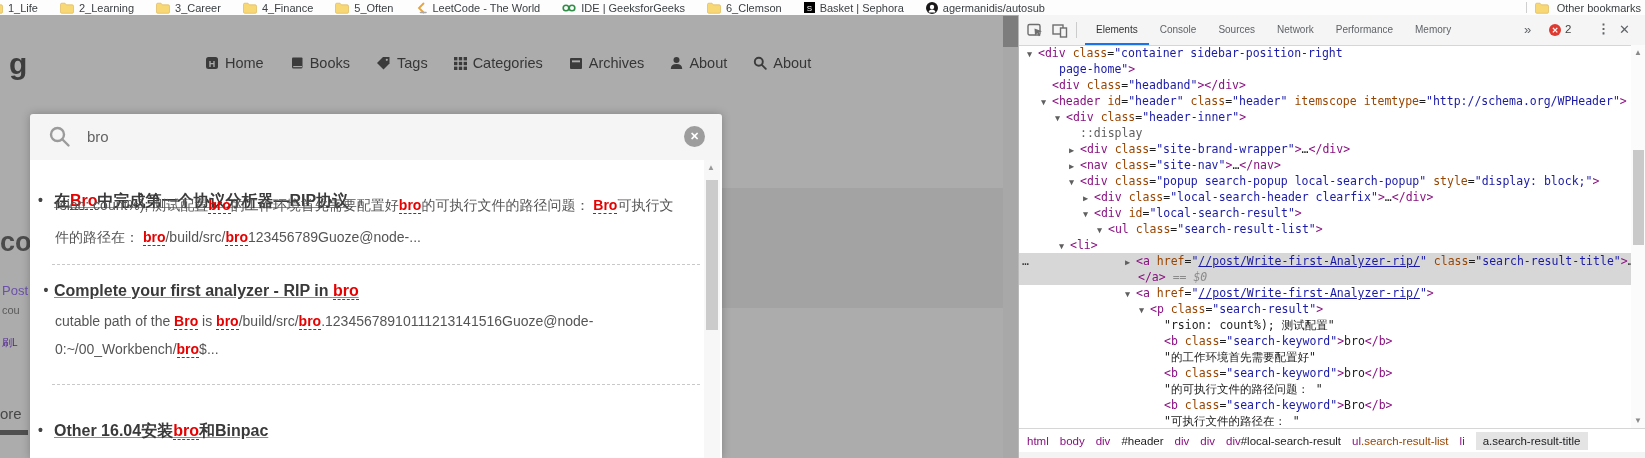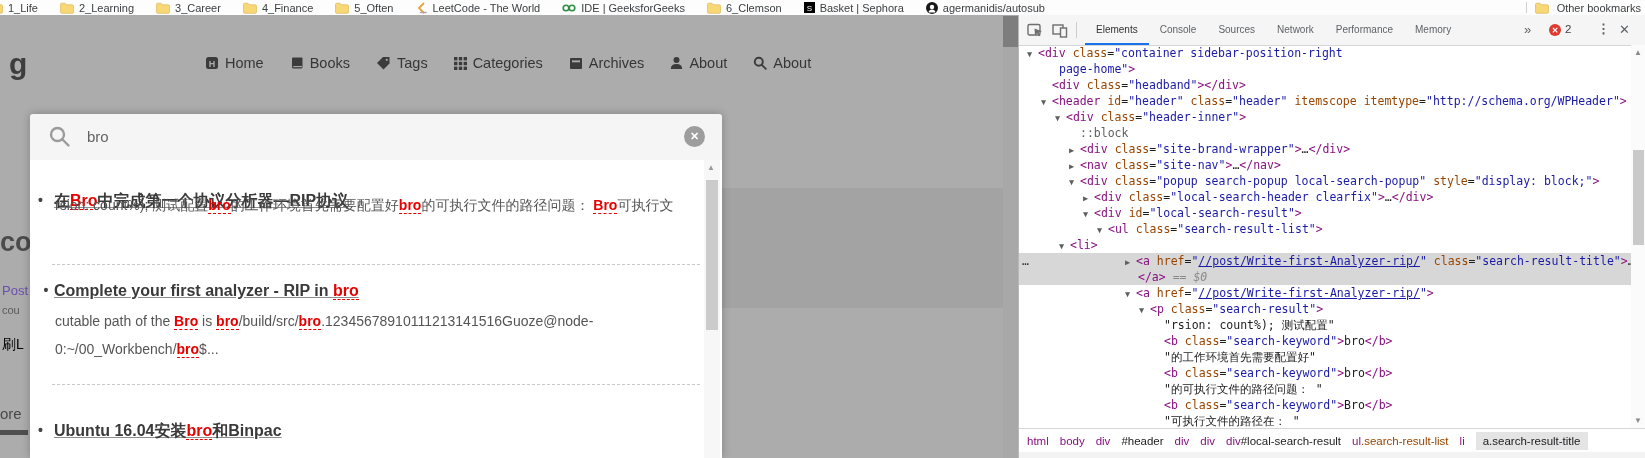--- a/index.html
+++ b/index.html
@@ -264,21 +264,21 @@
             </svg>
           </span>
           <span>About</span>
         </div>
       </nav>
 
     <div id="frags">
         <div class="frag" style="left: 0px; top: 212px; font-size: 27px; font-weight: bold; color: rgb(75, 75, 75);">co</div>
         <div class="frag" style="left: 2px; top: 268px; font-size: 13px; font-weight: normal; color: rgb(106, 79, 174);">Post</div>
         <div class="frag" style="left: 2px; top: 289px; font-size: 11px; font-weight: normal; color: rgb(90, 90, 90);">cou</div>
-        <div class="frag" style="left: 2px; top: 321px; font-size: 14px; font-weight: normal; color: #000000;">刷L</div>
+        <div class="frag" style="left: 2px; top: 321px; font-size: 10px; font-weight: normal; color: #4c1d95;">刷L</div>
         <div class="frag" style="left: 0px; top: 390px; font-size: 15px; font-weight: normal; color: rgb(71, 71, 71);">ore</div>
       </div>
     <div class="frag-bar"></div>
     <div class="dark-region"></div>
 
     <div class="popup">
       <div class="popup-header">
         <span class="popup-glass" id="popupGlass"><svg width="23" height="23" viewBox="0 0 23 23">
               <circle cx="9.5" cy="9.5" r="6.5" fill="none" stroke="#9b9b9b" stroke-width="2.4"></circle>
               <path d="M14.5 14.5 20.5 20.5" stroke="#9b9b9b" stroke-width="2.4" stroke-linecap="round"></path>
@@ -286,26 +286,27 @@
         <span class="popup-query">bro</span>
         <div class="popup-close">✕</div>
       </div>
       <div class="popup-body" id="results">
         <div class="pb-scroll">
           <span class="pb-arrow" style="top:3px">▲</span>
           <div class="pb-thumb"></div>
         </div>
       <div class="res-title" style="top: 31px;"><span class="res-bullet">•</span><span class="res-title-text"><span>在</span><span class="kw">Bro</span><span>中完成第一个协议分析器—RIP协议</span></span></div>
           <div class="res-line" style="top: 37px;"><span>rsion: count%); 测试配置</span><span class="kw">bro</span><span>的工作环境首先需要配置好</span><span class="kw">bro</span><span>的可执行文件的路径问题： </span><span class="kw">Bro</span><span>可执行文</span></div>
+          <div class="res-line" style="top: 69px;"><span>件的路径在： </span><span class="kw">bro</span><span>/build/src/</span><span class="kw">bro</span><span>123456789Guoze@node-...</span></div>
           <div class="res-sep" style="top: 104px;"></div>
           <div class="res-title" style="top: 122px; text-align: center;"><span class="res-bullet">•</span><span class="res-title-text"><span>Complete your first analyzer - RIP in </span><span class="kw">bro</span></span></div>
           <div class="res-line" style="top: 153px;"><span>cutable path of the </span><span class="kw">Bro</span><span> is </span><span class="kw">bro</span><span>/build/src/</span><span class="kw">bro</span><span>.12345678910111213141516Guoze@node-</span></div>
           <div class="res-line" style="top: 181px;"><span>0:~/00_Workbench/</span><span class="kw">bro</span><span>$...</span></div>
           <div class="res-sep" style="top: 224px;"></div>
-          <div class="res-title" style="top: 261px;"><span class="res-bullet">•</span><span class="res-title-text"><span>Ubuntu 16.04安装</span><span class="kw">bro</span><span>和Binpac</span></span></div>
+          <div class="res-title" style="top: 261px;"><span class="res-bullet">•</span><span class="res-title-text"><span>Other 16.04安装</span><span class="kw">bro</span><span>和Binpac</span></span></div>
         </div>
     </div>
   </div>
 
   <div class="page-scroll">
     <div class="page-scroll-thumb"></div>
   </div>
 
   <div class="devtools">
     <div class="dt-toolbar">
@@ -335,21 +336,21 @@
       <span class="dt-badge-count">2</span>
       <span class="dt-menu">⋮</span>
       <span class="dt-close">✕</span>
     </div>
     <div class="dt-tree" id="dtTree">
         <div class="trow" style="padding-left: 8px;"><span class="A">▼</span><span class="T">&lt;div</span><span class="N"> class</span><span class="X">=</span><span class="V">"container sidebar-position-right</span></div>
         <div class="trow" style="padding-left: 29px;"><span class="A"> </span><span class="V">page-home"</span><span class="T">&gt;</span></div>
         <div class="trow" style="padding-left: 22px;"><span class="A"> </span><span class="T">&lt;div</span><span class="N"> class</span><span class="X">=</span><span class="V">"headband"</span><span class="T">&gt;&lt;/div&gt;</span></div>
         <div class="trow" style="padding-left: 22px;"><span class="A">▼</span><span class="T">&lt;header</span><span class="N"> id</span><span class="X">=</span><span class="V">"header"</span><span class="N"> class</span><span class="X">=</span><span class="V">"header"</span><span class="N"> itemscope</span><span class="N"> itemtype</span><span class="X">=</span><span class="V">"http://schema.org/WPHeader"</span><span class="T">&gt;</span></div>
         <div class="trow" style="padding-left: 36px;"><span class="A">▼</span><span class="T">&lt;div</span><span class="N"> class</span><span class="X">=</span><span class="V">"header-inner"</span><span class="T">&gt;</span></div>
-        <div class="trow" style="padding-left: 50px;"><span class="A"> </span><span class="P">::block</span></div>
+        <div class="trow" style="padding-left: 50px;"><span class="A"> </span><span class="P">::display</span></div>
         <div class="trow" style="padding-left: 50px;"><span class="A">▶</span><span class="T">&lt;div</span><span class="N"> class</span><span class="X">=</span><span class="V">"site-brand-wrapper"</span><span class="T">&gt;</span><span class="X">…</span><span class="T">&lt;/div&gt;</span></div>
         <div class="trow" style="padding-left: 50px;"><span class="A">▶</span><span class="T">&lt;nav</span><span class="N"> class</span><span class="X">=</span><span class="V">"site-nav"</span><span class="T">&gt;</span><span class="X">…</span><span class="T">&lt;/nav&gt;</span></div>
         <div class="trow" style="padding-left: 50px;"><span class="A">▼</span><span class="T">&lt;div</span><span class="N"> class</span><span class="X">=</span><span class="V">"popup search-popup local-search-popup"</span><span class="N"> style</span><span class="X">=</span><span class="V">"display: block;"</span><span class="T">&gt;</span></div>
         <div class="trow" style="padding-left: 64px;"><span class="A">▶</span><span class="T">&lt;div</span><span class="N"> class</span><span class="X">=</span><span class="V">"local-search-header clearfix"</span><span class="T">&gt;</span><span class="X">…</span><span class="T">&lt;/div&gt;</span></div>
         <div class="trow" style="padding-left: 64px;"><span class="A">▼</span><span class="T">&lt;div</span><span class="N"> id</span><span class="X">=</span><span class="V">"local-search-result"</span><span class="T">&gt;</span></div>
         <div class="trow" style="padding-left: 78px;"><span class="A">▼</span><span class="T">&lt;ul</span><span class="N"> class</span><span class="X">=</span><span class="V">"search-result-list"</span><span class="T">&gt;</span></div>
         <div class="trow" style="padding-left: 40px;"><span class="A">▼</span><span class="T">&lt;li&gt;</span></div>
         <div class="trow sel" style="padding-left: 106px;"><span class="gutter">…</span><span class="A">▶</span><span class="T">&lt;a</span><span class="N"> href</span><span class="X">=</span><span class="V">"</span><span class="L">//post/Write-first-Analyzer-rip/</span><span class="V">"</span><span class="N"> class</span><span class="X">=</span><span class="V">"search-result-title"</span><span class="T">&gt;</span><span class="X">…</span></div>
         <div class="trow sel" style="padding-left: 108px;"><span class="A"> </span><span class="T">&lt;/a&gt;</span><span class="G"> == $0</span></div>
         <div class="trow" style="padding-left: 106px;"><span class="A">▼</span><span class="T">&lt;a</span><span class="N"> href</span><span class="X">=</span><span class="V">"</span><span class="L">//post/Write-first-Analyzer-rip/</span><span class="V">"</span><span class="T">&gt;</span></div>

